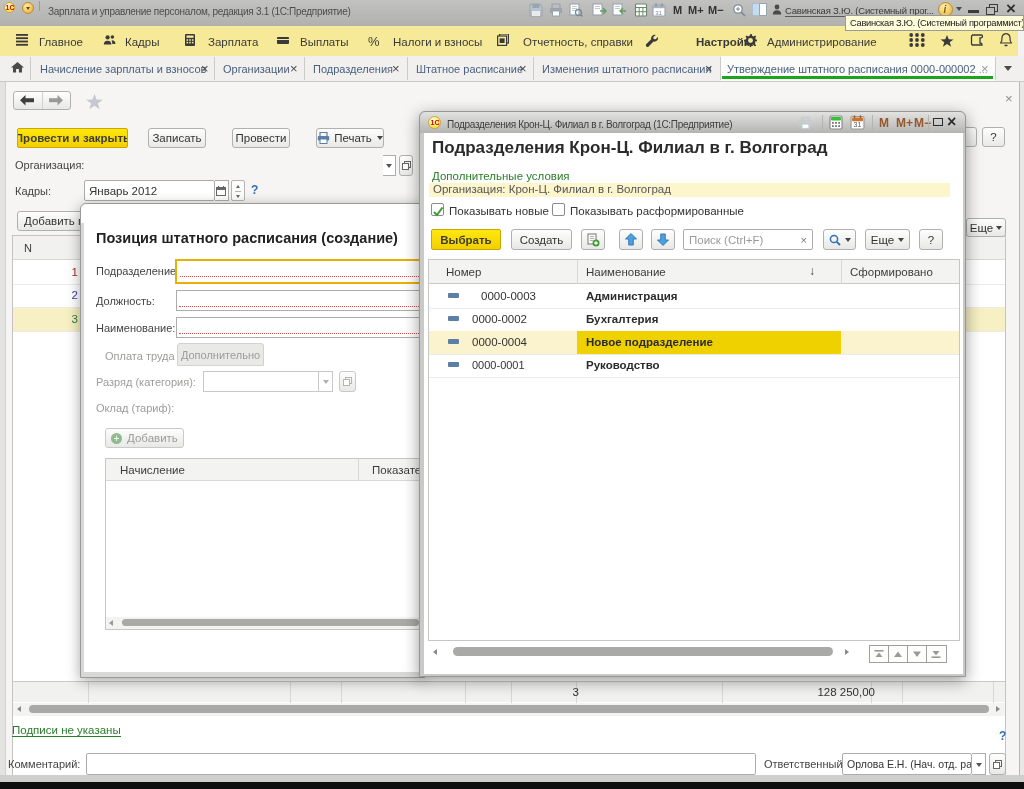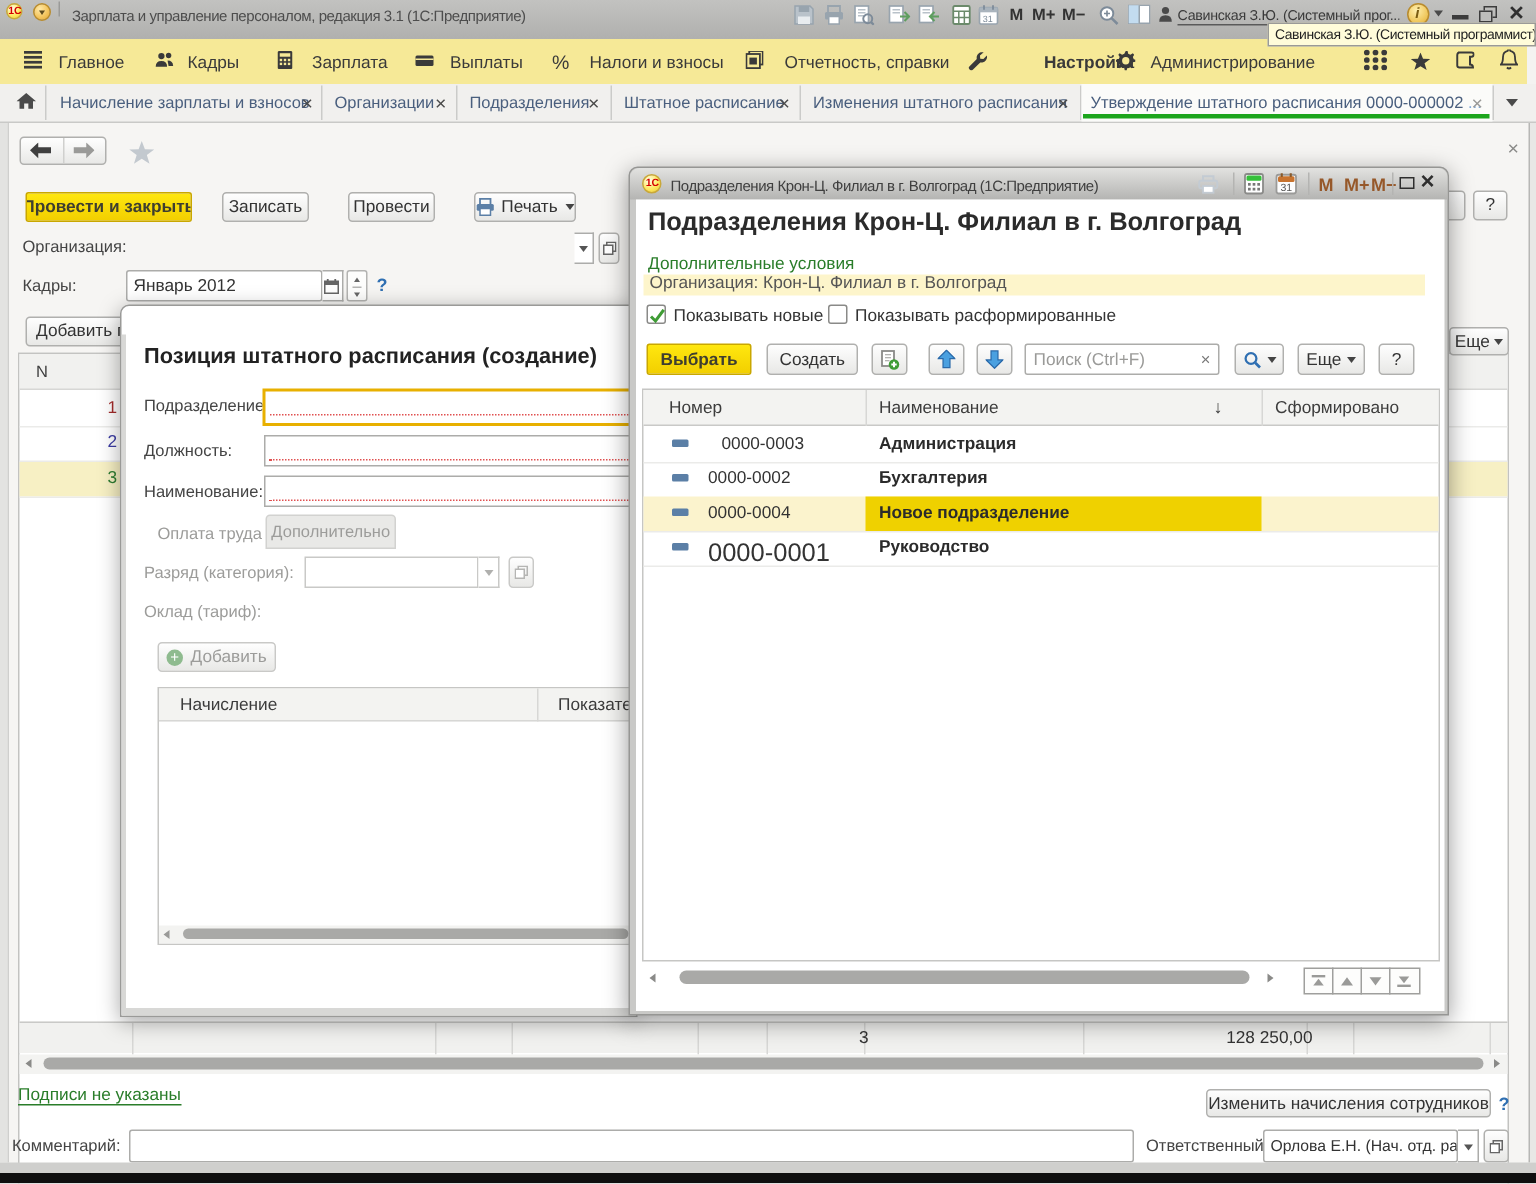--- a/index.html
+++ b/index.html
@@ -287,21 +287,20 @@
     <div class="abs" style="left:792px;top:4px;width:70px;text-align:right;">128 250,00</div>
   </div>
 
   <div class="abs" style="left:13px;top:621px;width:992px;height:13px;background:#f3f3f1;">
     <div class="abs" style="left:4px;top:3px;width:0;height:0;border-top:3.5px solid transparent;border-bottom:3.5px solid transparent;border-right:4.5px solid #8a8a88;"></div>
     <div class="abs" style="left:16px;top:2px;width:960px;height:8px;border-radius:4px;background:#a9a9a7;"></div>
     <div class="abs" style="left:983px;top:3px;width:0;height:0;border-top:3.5px solid transparent;border-bottom:3.5px solid transparent;border-left:4.5px solid #8a8a88;"></div>
   </div>
 
   <div class="abs" style="left:12px;top:642px;font-size:11.5px;color:#2a7d2a;border-bottom:1px solid #2a7d2a;">Подписи не указаны</div>
-  <div class="btn" style="left:804px;top:644px;width:190px;height:19px;">Изменить начисления сотрудников</div>
   <div class="abs" style="left:999px;top:647px;font-size:12px;font-weight:bold;color:#2f6fb2;">?</div>
   <div class="lbl" style="left:8px;top:676px;">Комментарий:</div>
   <div class="inp" style="left:86px;top:671px;width:670px;height:22px;"></div>
   <div class="lbl" style="left:764px;top:676px;">Ответственный:</div>
   <div class="inp" style="left:842px;top:671px;width:130px;height:22px;font-size:10.5px;">Орлова Е.Н. (Нач. отд. ра</div>
   <div class="abs" style="left:972px;top:671px;width:14px;height:22px;border:1px solid #acacaa;border-left:none;background:#fff;">
         <div style="margin:9px auto 0;width:0;height:0;border-left:3.5px solid transparent;border-right:3.5px solid transparent;border-top:4px solid #555;"></div>
       </div>
   <div class="btn" style="left:989px;top:671px;width:17px;height:22px;">
         <svg width="9" height="9" viewBox="0 0 9 9">
@@ -461,21 +460,21 @@
       <div class="abs" style="left:19px;top:33px;width:11px;height:5px;background:#5b7fa6;border-radius:1px;"></div>
       <div class="abs" style="left:52px;top:30px;font-size:11.5px;color:#333;">0000-0003</div>
       <div class="abs" style="left:157px;top:30px;font-size:11.5px;font-weight:bold;color:#2b2b2b;">Администрация</div>
       <div class="abs" style="left:19px;top:56px;width:11px;height:5px;background:#5b7fa6;border-radius:1px;"></div>
       <div class="abs" style="left:43px;top:53px;font-size:11.5px;color:#333;">0000-0002</div>
       <div class="abs" style="left:157px;top:53px;font-size:11.5px;font-weight:bold;color:#2b2b2b;">Бухгалтерия</div>
       <div class="abs" style="left:19px;top:79px;width:11px;height:5px;background:#5b7fa6;border-radius:1px;"></div>
       <div class="abs" style="left:43px;top:76px;font-size:11.5px;color:#333;">0000-0004</div>
       <div class="abs" style="left:157px;top:76px;font-size:11.5px;font-weight:bold;color:#2b2b2b;">Новое подразделение</div>
       <div class="abs" style="left:19px;top:102px;width:11px;height:5px;background:#5b7fa6;border-radius:1px;"></div>
-      <div class="abs" style="left:43px;top:99px;font-size:17px;color:#333;">0000-0001</div>
+      <div class="abs" style="left:43px;top:99px;font-size:11px;color:#333;">0000-0001</div>
       <div class="abs" style="left:157px;top:99px;font-size:11.5px;font-weight:bold;color:#2b2b2b;">Руководство</div>
     </div>
 
     <div class="abs" style="left:9px;top:516px;width:0;height:0;border-top:3.5px solid transparent;border-bottom:3.5px solid transparent;border-right:4.5px solid #8a8a88;"></div>
     <div class="abs" style="left:29px;top:514px;width:380px;height:9px;border-radius:4.5px;background:#a9a9a7;"></div>
     <div class="abs" style="left:421px;top:516px;width:0;height:0;border-top:3.5px solid transparent;border-bottom:3.5px solid transparent;border-left:4.5px solid #8a8a88;"></div>
     <div class="abs" style="left:445px;top:512px;width:78px;height:18px;border:1px solid #9f9f9d;background:#fdfdfc;"></div>
     <div class="abs" style="left:464px;top:512px;width:1px;height:18px;background:#9f9f9d;"></div>
     <div class="abs" style="left:483px;top:512px;width:1px;height:18px;background:#9f9f9d;"></div>
     <div class="abs" style="left:502px;top:512px;width:1px;height:18px;background:#9f9f9d;"></div>

